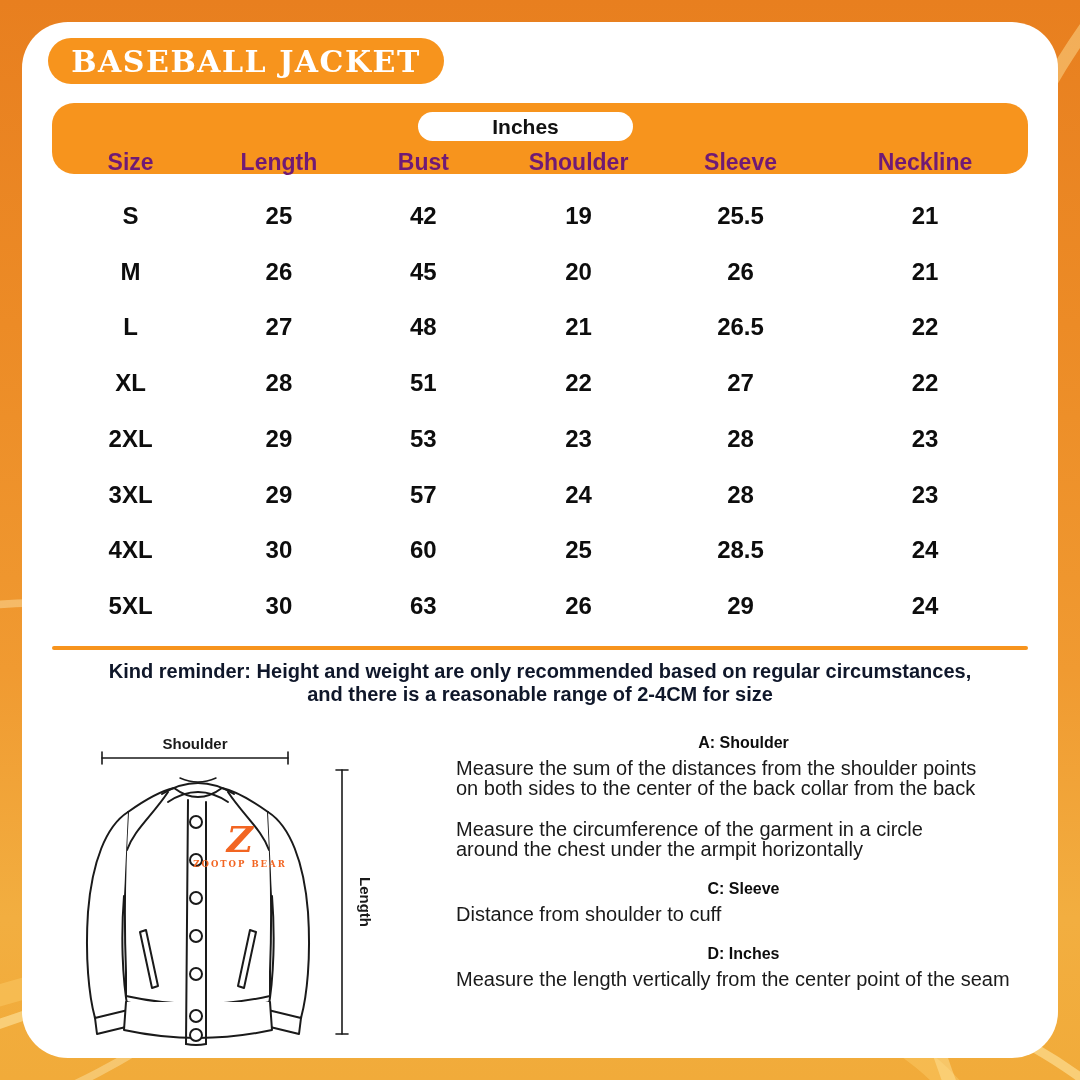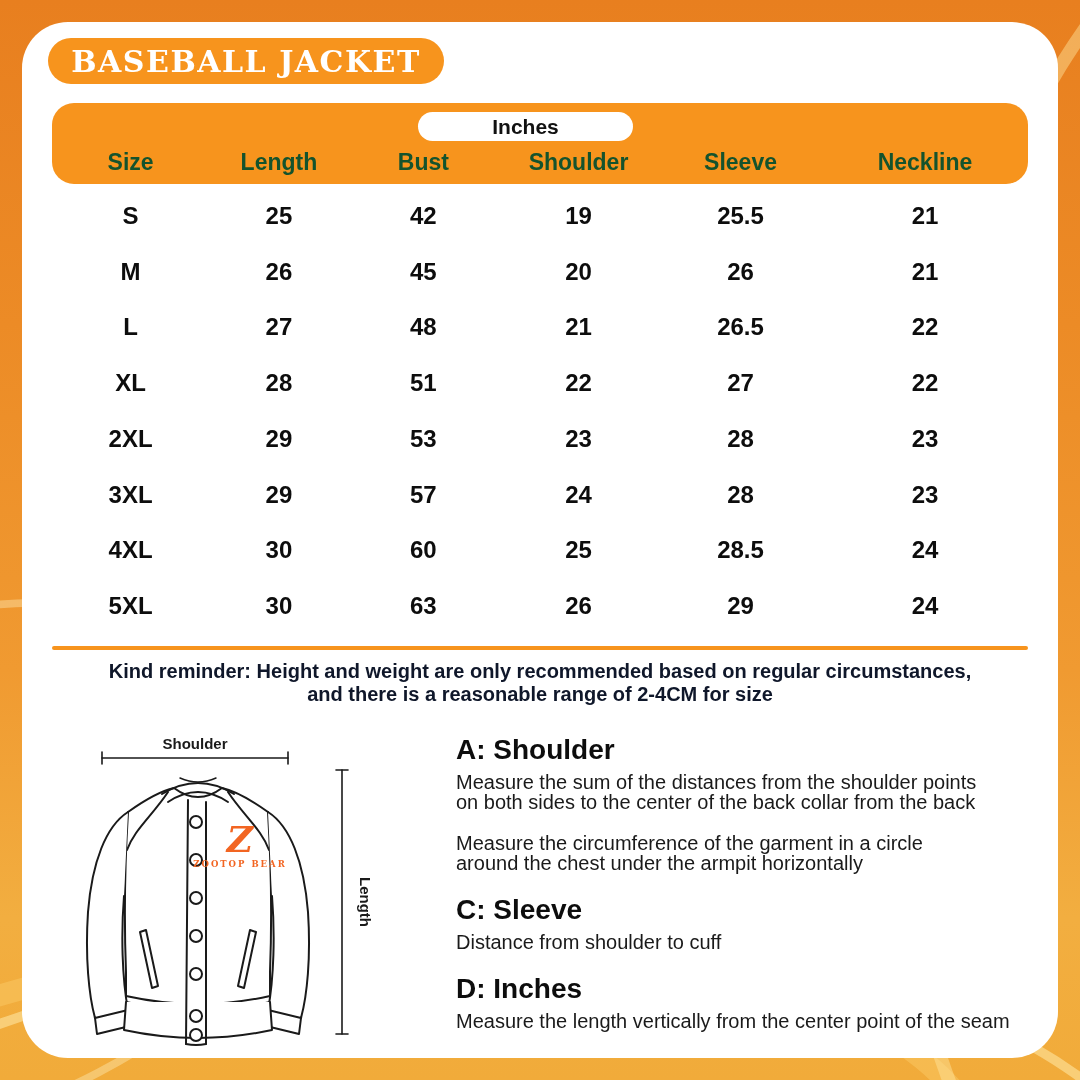--- a/index.html
+++ b/index.html
@@ -23,50 +23,50 @@
     position:absolute;left:26px;top:16px;width:396px;height:46px;
     background:#F7941D;border-radius:23px;
     display:flex;align-items:center;justify-content:center;
   }
   .title-ribbon span{
     font-family:"DejaVu Serif", serif;font-weight:bold;font-size:30px;
     color:#ffffff;letter-spacing:1.5px;
   }
 
   .table-header{
-    position:absolute;left:30px;top:81px;width:976px;height:81px;
+    position:absolute;left:30px;top:81px;width:976px;height:71px;
     background:#F7941D;border-radius:22px;
   }
   .unit-pill{
     position:absolute;left:366px;top:9px;width:215px;height:29px;
     background:#ffffff;border-radius:15px;
     display:flex;align-items:center;justify-content:center;
   }
   .unit-pill span{font-size:21px;font-weight:bold;color:#111;}
   .grid6{
     display:grid;grid-template-columns:16.1% 14.3% 15.3% 16.5% 16.7% 21.1%;
     width:100%;
   }
   .col-heads{position:absolute;left:0;top:38px;height:43px;align-items:center;}
-  .col-heads div{text-align:center;font-size:23px;font-weight:bold;color:#14532d;}
+  .col-heads div{text-align:center;font-size:23px;font-weight:bold;color:#701a75;}
 
   .table-body{position:absolute;left:30px;top:166px;width:976px;height:446px;}
   .t-row{height:55.75px;align-items:center;}
   .t-row div{text-align:center;font-size:24px;font-weight:bold;color:#0d0d0d;}
 
   .divider{position:absolute;left:30px;top:624px;width:976px;height:4px;background:#F7941D;border-radius:2px;}
 
   .reminder{position:absolute;left:0;top:638px;width:100%;text-align:center;
     font-size:20px;font-weight:bold;color:#0f172a;line-height:23px;}
 
   .diagram{position:absolute;left:58px;top:712px;width:310px;height:320px;}
 
   .guide{position:absolute;left:434px;top:712px;width:575px;}
   .guide-item{margin-bottom:21px;}
-  .guide-item h3{margin:0 0 6px 0;font-size:28px;font-weight:bold;color:#0d0d0d;}
+  .guide-item h3{margin:0 0 6px 0;font-size:16px;font-weight:bold;color:#0d0d0d;text-align:center;}
   .guide-item .g-line{font-size:20px;color:#1a1a1a;line-height:20px;}
 </style>
 </head>
 <body>
 
 <div class="streak streak-2"></div>
 <div class="streak streak-1"></div>
 <div class="streak streak-3"></div>
 <div class="streak streak-4"></div>
 

